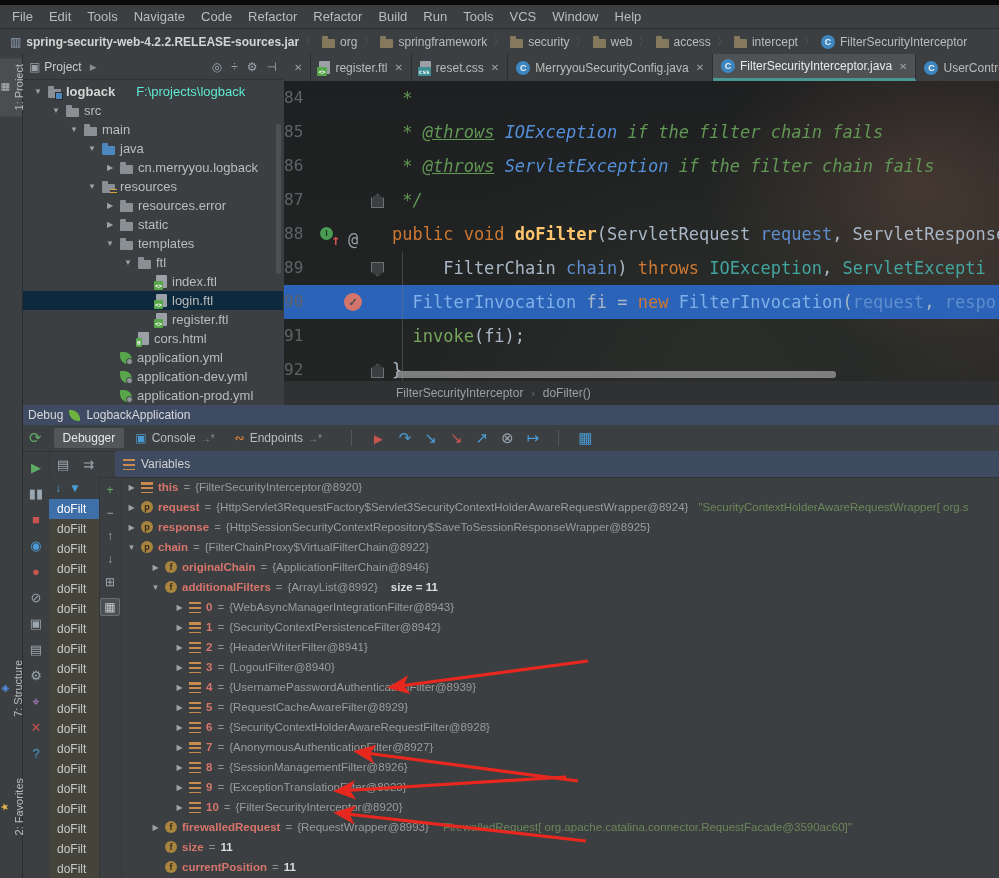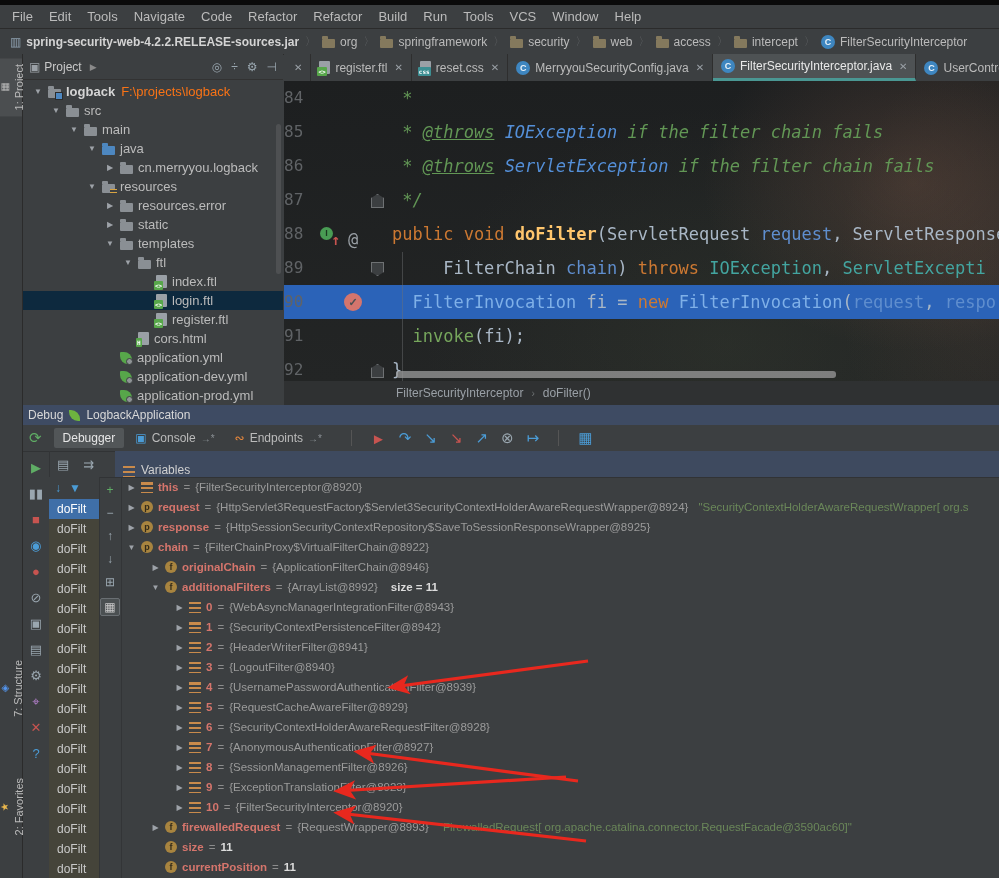--- a/index.html
+++ b/index.html
@@ -42,21 +42,21 @@
   
   #project{position:absolute;left:23px;top:54px;width:260px;height:351px;background:#3c3f41;overflow:hidden}
   #project-header{height:25px;display:flex;align-items:center;padding:0 6px;border-bottom:1px solid #323232;font-size:12px}
   #project-header .ph-title{color:#c9c9c9;margin-left:4px}
   #project-header .ph-caret{color:#8a8a8a;margin-left:8px;font-size:9px}
   #project-header .ph-icons{margin-left:auto;display:flex;gap:9px;color:#9aa0a6;font-size:12px}
   #ptree{position:relative;padding-top:2px}
   .trow{height:19px;display:flex;align-items:center;gap:5px;white-space:nowrap;font-size:13px;color:#bbb;padding-right:4px}
   .trow .arrow{width:10px;flex:none;text-align:center;color:#9da2a8;font-size:8px}
   .trow.selected{background:#0d293e}
-  .trow .extra{color:#f97316;margin-left:1px}
+  .trow .extra{color:#5eead4;margin-left:16px}
   .trow .tlabel.bold{font-weight:bold;color:#d4d4d4}
   #pscroll{position:absolute;right:2px;top:70px;width:5px;height:150px;background:#5c5f61;border-radius:3px;opacity:.55}
   
   #editor{position:absolute;left:284px;top:54px;width:715px;height:351px;background:#1d1f20;overflow:hidden}
   #tabbar{position:absolute;left:0;top:0;right:0;height:27px;background:#3c3f41;display:flex;align-items:stretch;border-bottom:1px solid #2b2b2b}
   .etab{display:flex;align-items:center;gap:5px;padding:0 8px;font-size:12px;color:#bbb;border-right:1px solid #2e2e2e;position:relative;white-space:nowrap}
   .etab.active{background:#4e5254;color:#e8e8e8;border-bottom:3px solid #4a9793}
   .etab .tclose{color:#9aa0a6;font-size:10px;margin-left:2px}
   #code{position:absolute;left:0;top:27px;right:0;bottom:24px;
     background:
@@ -98,21 +98,21 @@
   #debug{position:absolute;left:23px;top:405px;width:976px;bottom:0;background:#3c3f41;overflow:hidden}
   #dbg-header{position:absolute;left:-23px;top:0;right:0;height:20px;background:#3e4b63;display:flex;align-items:center;
     padding-left:28px;font-size:12px;color:#d8d8d8;gap:6px}
   #dbg-tabrow{position:absolute;left:0;top:20px;right:0;height:26px;display:flex;align-items:center;gap:2px;border-bottom:1px solid #313335}
   .dtab{display:flex;align-items:center;gap:5px;padding:3px 9px;font-size:12px;color:#bbb;border-radius:2px}
   .dtab.active{background:#525658;color:#e6e6e6}
   .dtab .dsuffix{color:#8a8f94;font-size:10px}
   .stepbar{display:flex;align-items:center;gap:13px;margin-left:12px;font-size:14px}
   .vsep{width:1px;height:16px;background:#555;margin:0 6px}
   #dbg-toolrow{position:absolute;left:26px;top:46px;right:0;height:26px;display:flex;align-items:center;border-bottom:1px solid #313335}
-  #vars-strip{position:absolute;left:66px;top:0;right:0;height:26px;background:#3e4a5f;display:flex;align-items:flex-end;padding-left:8px;gap:6px}
+  #vars-strip{position:absolute;left:66px;top:0;right:0;height:26px;background:#3e4a5f;display:flex;align-items:center;padding-left:8px;gap:6px}
   .bars-ic{display:inline-block;width:12px;height:11px;background:repeating-linear-gradient(to bottom,#c98a4b 0 2.5px,transparent 2.5px 4.8px);flex:none}
   #dbg-left{position:absolute;left:0;top:46px;width:26px;bottom:0;display:flex;flex-direction:column;align-items:center;padding-top:6px;border-right:1px solid #333537}
   #dbg-left .dico{height:26px;line-height:22px;font-size:13px}
   #frames{position:absolute;left:26px;top:72px;width:50px;bottom:0;background:#45443a;overflow:hidden;border-right:1px solid #333537}
   #frames-hdr{height:22px;display:flex;align-items:center;gap:8px;padding-left:6px;background:#3c3f41;font-size:12px}
   .frow{height:20px;line-height:20px;color:#c9c9c9;font-size:12px;padding-left:8px;white-space:nowrap}
   .frow.selected{background:#3f6fa8;color:#fff}
   #wstrip{position:absolute;left:76px;top:72px;width:22px;bottom:0;display:flex;flex-direction:column;align-items:center;padding-top:6px;gap:9px;border-right:1px solid #333537;font-size:12px}
   #wstrip .dico.boxed{background:#4b5052;border:1px solid #6a6f73;border-radius:2px;padding:1px 3px}
   #vars{position:absolute;left:98px;top:72px;right:0;bottom:0;overflow:hidden;font-size:11.5px}

